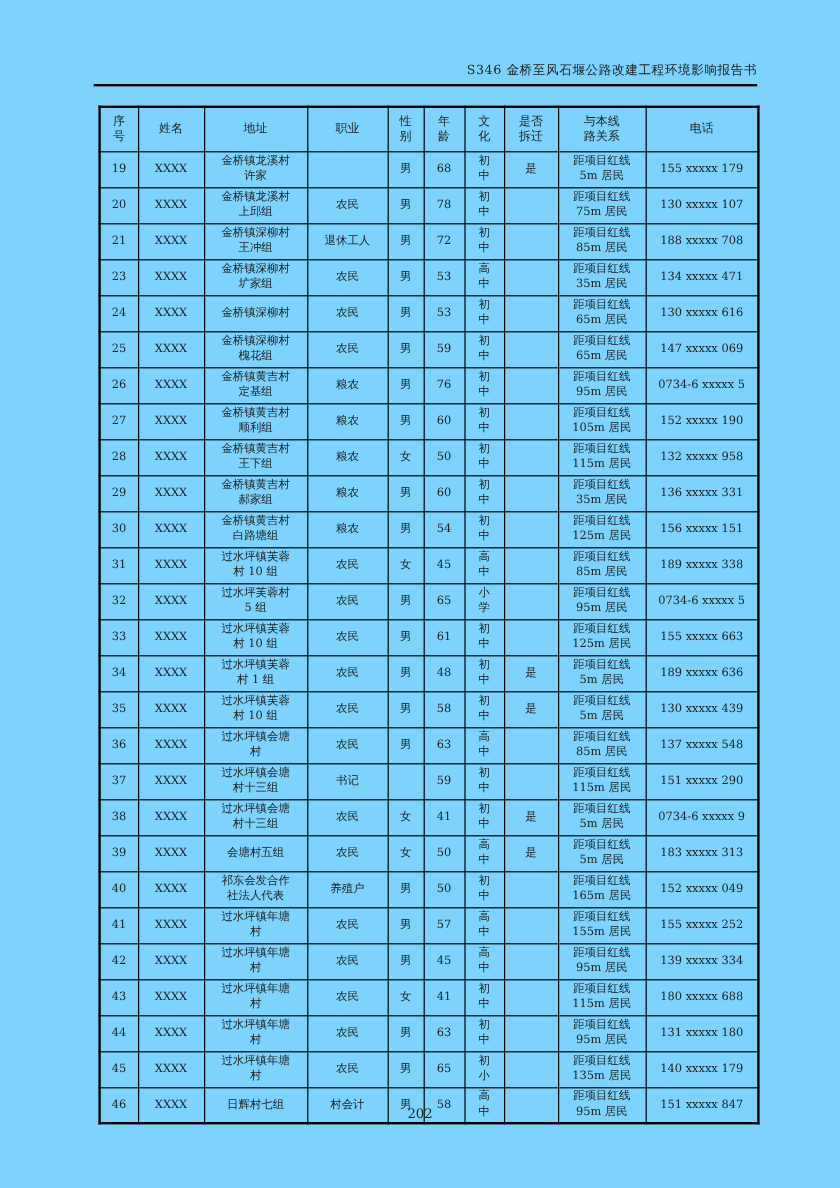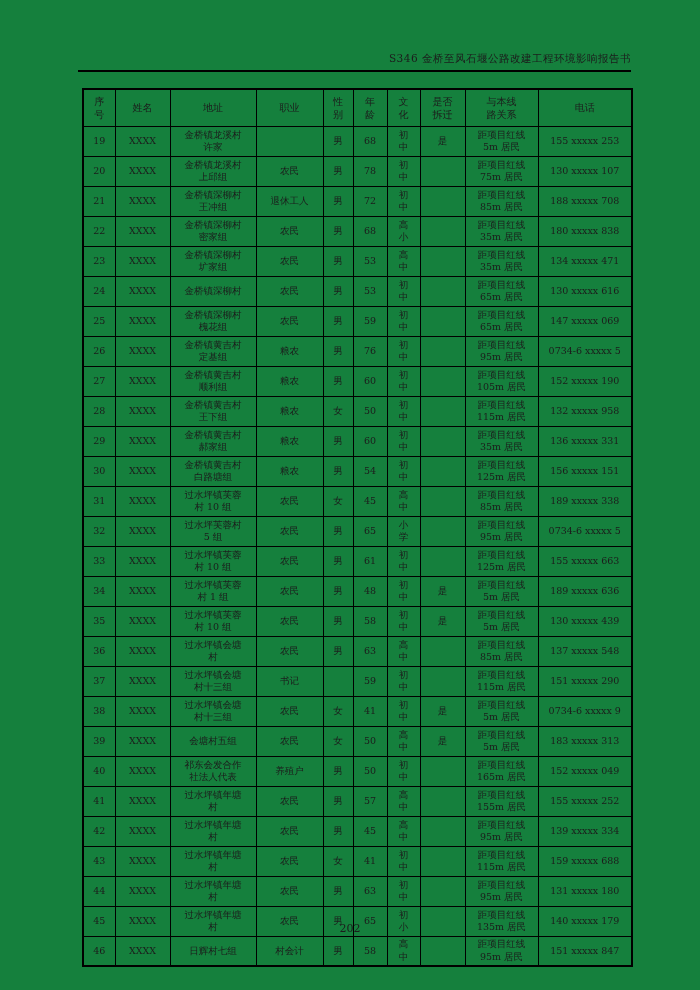--- a/index.html
+++ b/index.html
@@ -1,19 +1,19 @@
 <!DOCTYPE html>
 <html><head>
 <meta charset="utf-8">
 <style>
   html,body { margin:0; padding:0; background:#fff; }
   .page {
     position:relative;
     width:700px; height:990px;
-    background:#15803d;
+    background:#7dd3fc;
     font-family:"DejaVu Serif","Liberation Serif",serif;
     color:#1c1c1c;
     overflow:hidden;
   }
   .running-head {
     position:absolute;
     top:52px; right:69px;
     font-size:10.5px;
     letter-spacing:0.5px;
     white-space:nowrap;
@@ -103,21 +103,21 @@
           <td>金桥镇龙溪村
 许家</td>
           <td></td>
           <td>男</td>
           <td>68</td>
           <td>初
 中</td>
           <td>是</td>
           <td>距项目红线
 5m 居民</td>
-          <td>155 xxxxx 253</td>
+          <td>155 xxxxx 179</td>
         </tr>
         <tr>
           <td>20</td>
           <td>XXXX</td>
           <td>金桥镇龙溪村
 上邱组</td>
           <td>农民</td>
           <td>男</td>
           <td>78</td>
           <td>初
@@ -134,35 +134,20 @@
 王冲组</td>
           <td>退休工人</td>
           <td>男</td>
           <td>72</td>
           <td>初
 中</td>
           <td></td>
           <td>距项目红线
 85m 居民</td>
           <td>188 xxxxx 708</td>
-        </tr>
-        <tr>
-          <td>22</td>
-          <td>XXXX</td>
-          <td>金桥镇深柳村
-密家组</td>
-          <td>农民</td>
-          <td>男</td>
-          <td>68</td>
-          <td>高
-小</td>
-          <td></td>
-          <td>距项目红线
-35m 居民</td>
-          <td>180 xxxxx 838</td>
         </tr>
         <tr>
           <td>23</td>
           <td>XXXX</td>
           <td>金桥镇深柳村
 圹家组</td>
           <td>农民</td>
           <td>男</td>
           <td>53</td>
           <td>高
@@ -461,21 +446,21 @@
           <td>过水坪镇年塘
 村</td>
           <td>农民</td>
           <td>女</td>
           <td>41</td>
           <td>初
 中</td>
           <td></td>
           <td>距项目红线
 115m 居民</td>
-          <td>159 xxxxx 688</td>
+          <td>180 xxxxx 688</td>
         </tr>
         <tr>
           <td>44</td>
           <td>XXXX</td>
           <td>过水坪镇年塘
 村</td>
           <td>农民</td>
           <td>男</td>
           <td>63</td>
           <td>初

